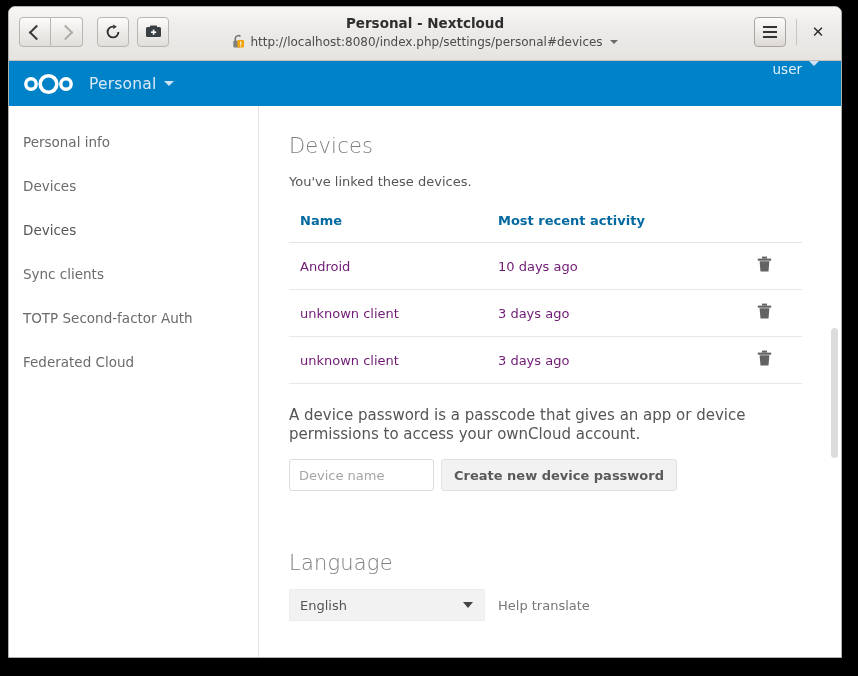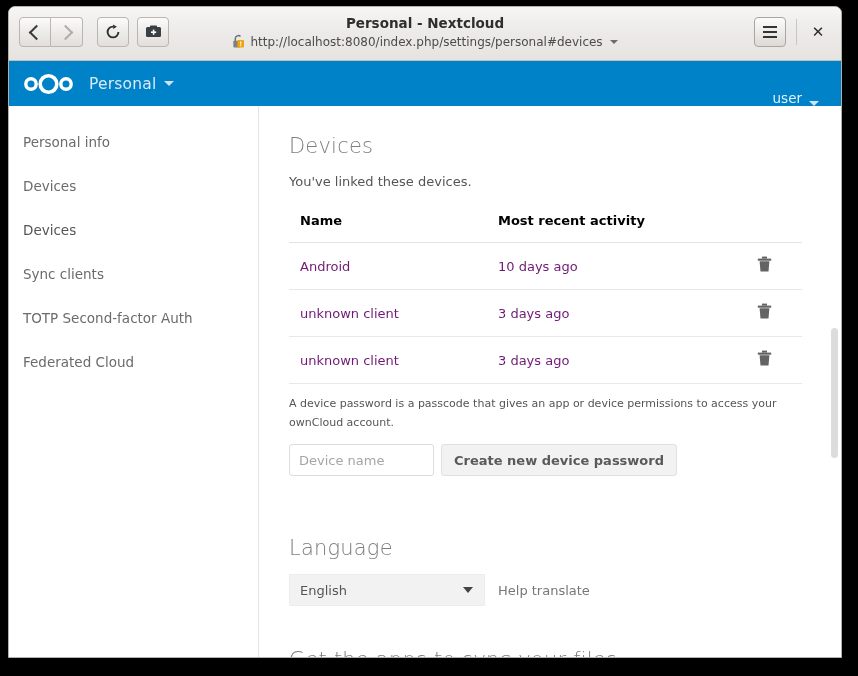--- a/index.html
+++ b/index.html
@@ -128,21 +128,21 @@
   }
   .hdr-caret {
     width: 0; height: 0;
     border-left: 5px solid transparent;
     border-right: 5px solid transparent;
     border-top: 5px solid #cde3f3;
   }
   #user-menu {
     position: absolute; right: 22px; top: 0;
     height: 45px;
-    display: flex; align-items: flex-end; gap: 7px;
+    display: flex; align-items: flex-start; gap: 7px;
   }
   #user-name { color: #e2f0fa; font-size: 13.5px; }
 
   
   #body-area {
     display: flex;
     height: 552px;
     position: relative;
     background: #fff;
   }
@@ -186,41 +186,41 @@
   table.devtable {
     width: 513px;
     border-collapse: collapse;
     margin-top: 24px;
     table-layout: fixed;
   }
   table.devtable th {
     text-align: left;
     font-size: 13px;
     font-weight: bold;
-    color: #000000;
+    color: #0369a1;
     padding: 0 0 14px 11px;
     border-bottom: 1px solid #e4e4e4;
   }
   table.devtable td {
     font-size: 13px;
     color: #701a75;
     padding: 13px 0 13px 11px;
     border-bottom: 1px solid #e8e8e8;
     vertical-align: middle;
   }
   .col-name { width: 198px; }
   .col-act  { width: 240px; }
   .col-del  { width: 75px; text-align: center !important; padding-left: 0 !important; }
   .trash { display: inline-block; }
 
   .pw-desc {
-    font-size: 11px;
+    font-size: 15px;
     color: #555;
     line-height: 19px;
-    margin-top: 10px;
+    margin-top: 22px;
     width: 500px;
   }
   #pw-form {
     display: flex; align-items: stretch;
     margin-top: 12px;
   }
   #device-name-input {
     width: 145px; height: 32px;
     border: 1px solid #dcdcdc;
     border-radius: 3px;

